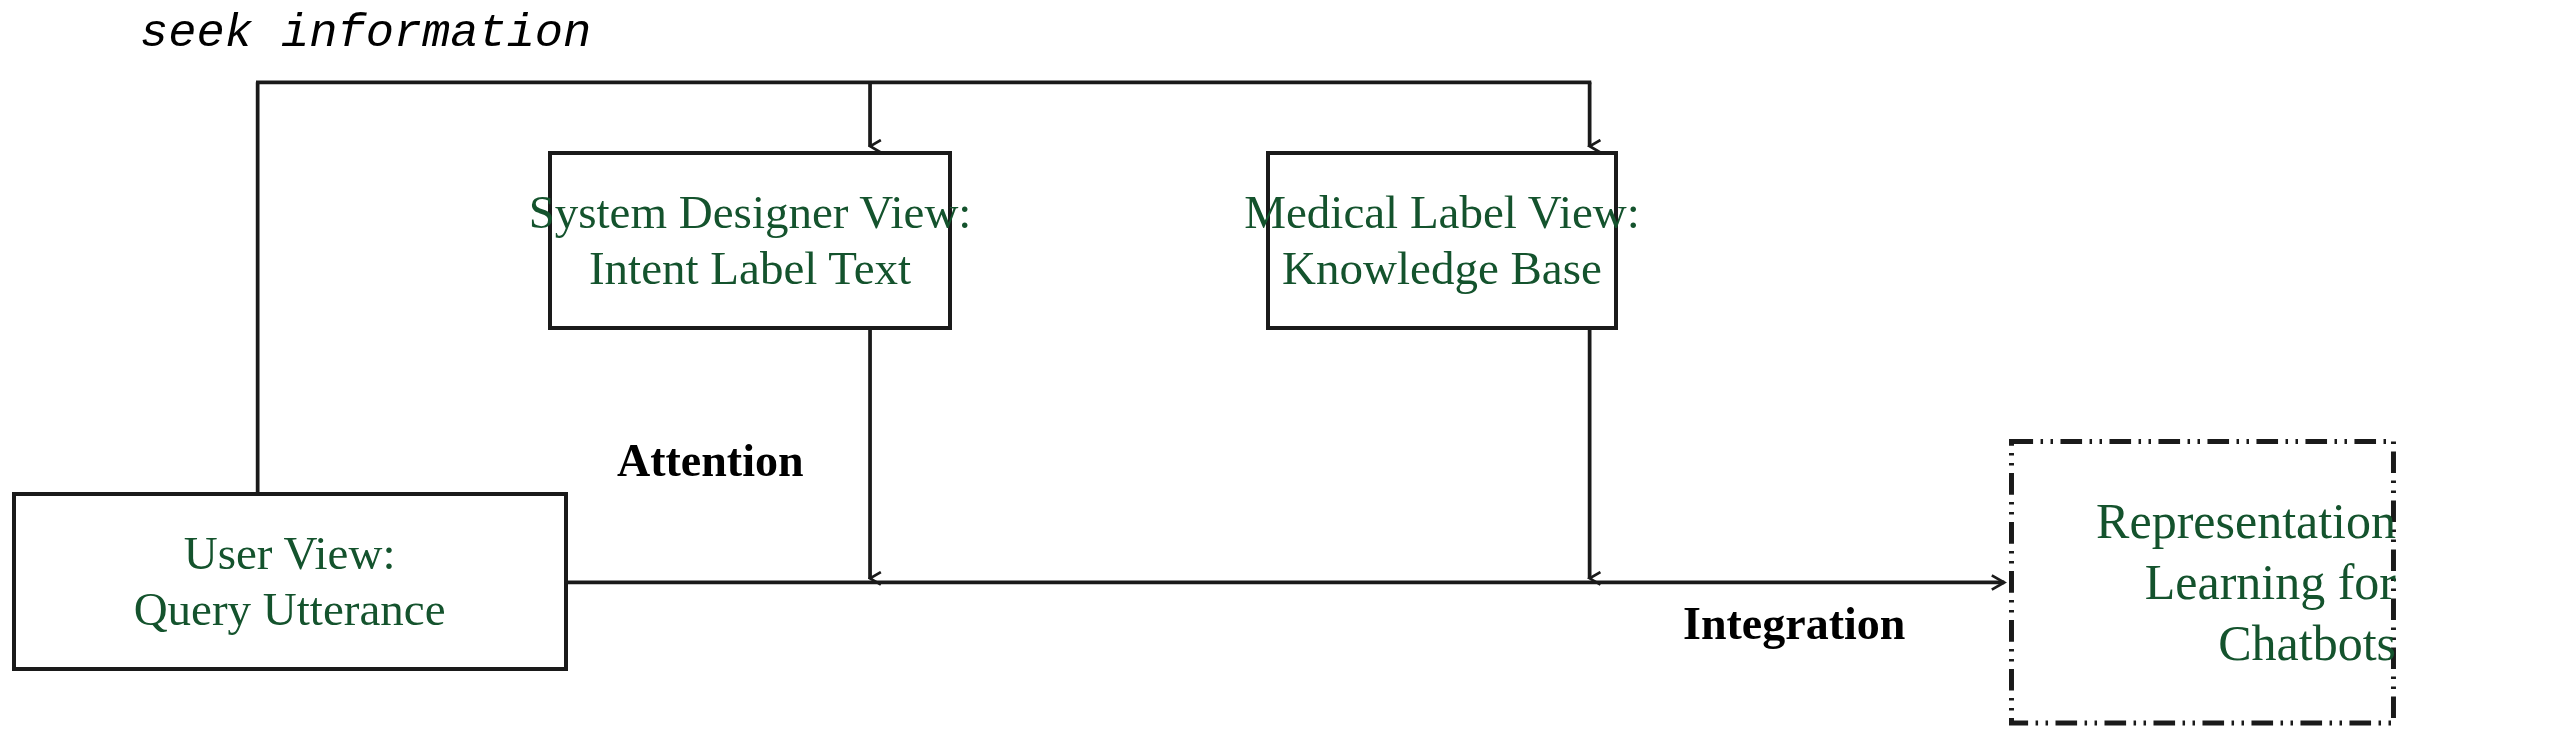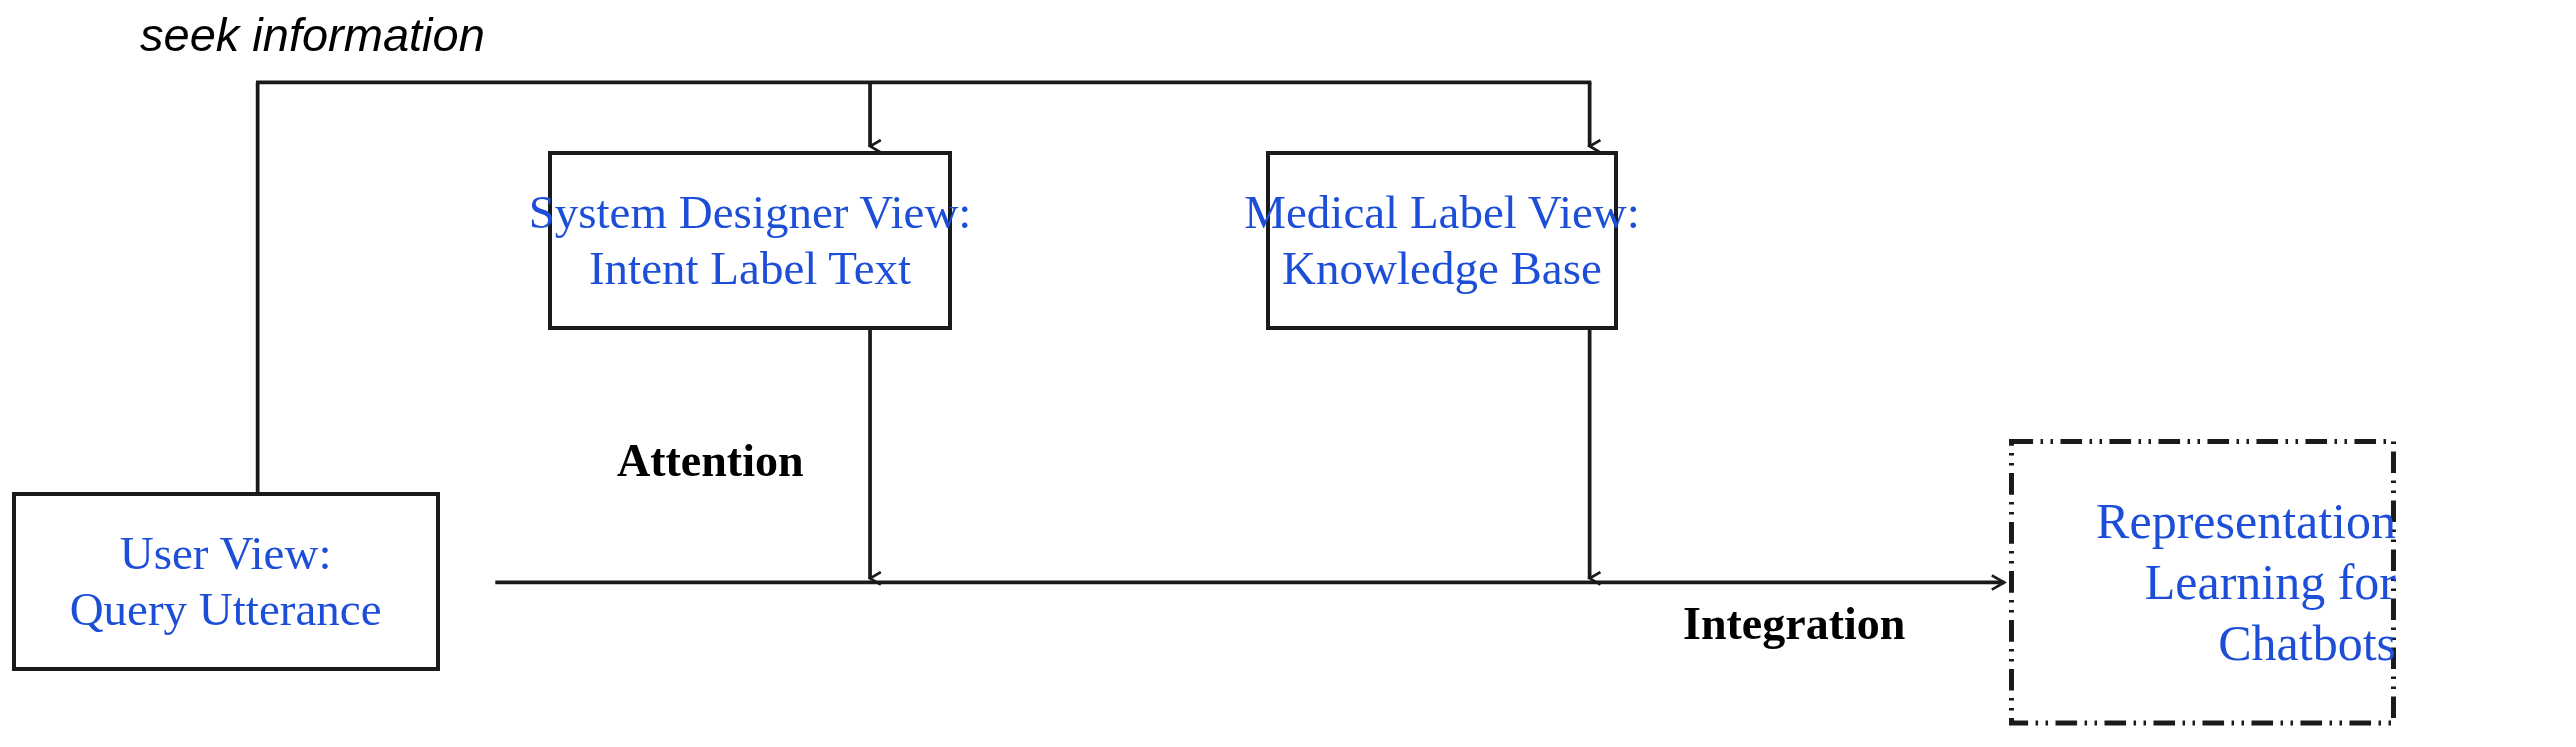--- a/index.html
+++ b/index.html
@@ -25,36 +25,36 @@
     height: 747px;
   }
   .node-box {
     position: absolute;
     box-sizing: border-box;
     display: flex;
     flex-direction: column;
     align-items: center;
     justify-content: center;
     background: #ffffff;
-    color: #1d4ed8;
+    color: #14532d;
     text-align: center;
     line-height: 1.18;
   }
   .node-solid {
     border: 4.2px solid #1a1a1a;
   }
   .node-line {
     display: block;
     white-space: nowrap;
   }
   
   #node-user-view {
     left: 11.6px;
     top: 492px;
-    width: 428px;
+    width: 556px;
     height: 179px;
     font-size: 47px;
   }
   #node-system-designer {
     left: 548px;
     top: 151px;
     width: 404px;
     height: 179px;
     font-size: 47px;
   }
@@ -97,21 +97,21 @@
   .edge-label {
     position: absolute;
     white-space: nowrap;
     color: #000000;
   }
   #label-seek-information {
     left: 140px;
     top: 6.6px;
     font-size: 47px;
     font-style: italic;
-    font-family: Liberation Sans, sans-serif;
+    font-family: Liberation Mono, monospace;
   }
   #label-attention {
     left: 617px;
     top: 434px;
     font-size: 46px;
     font-weight: bold;
   }
   #label-interpretation {
     left: 1199px;
     top: 434px;

